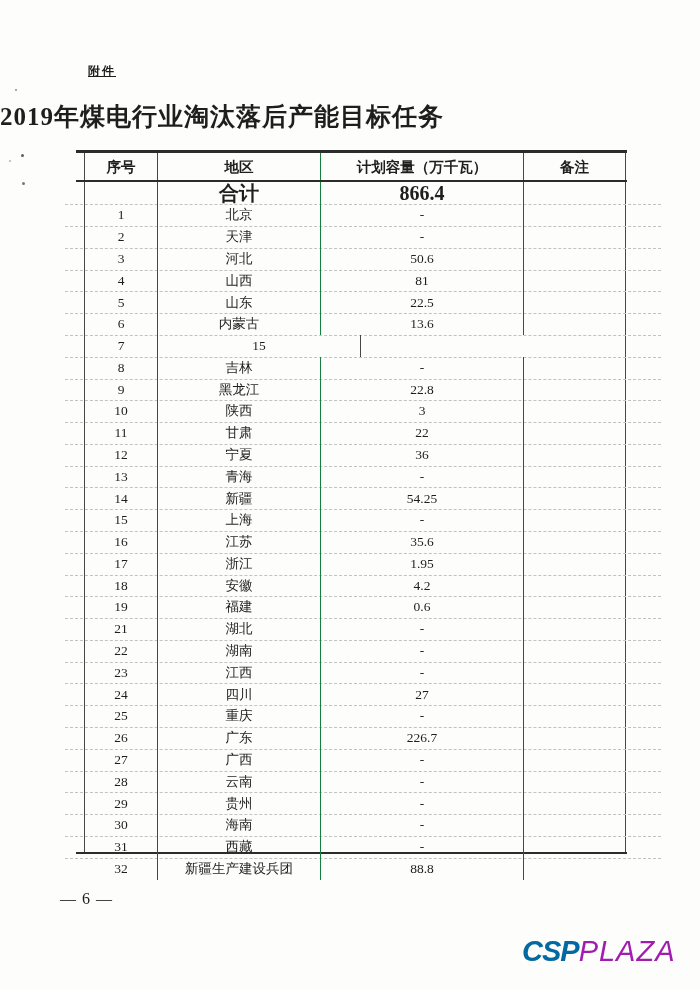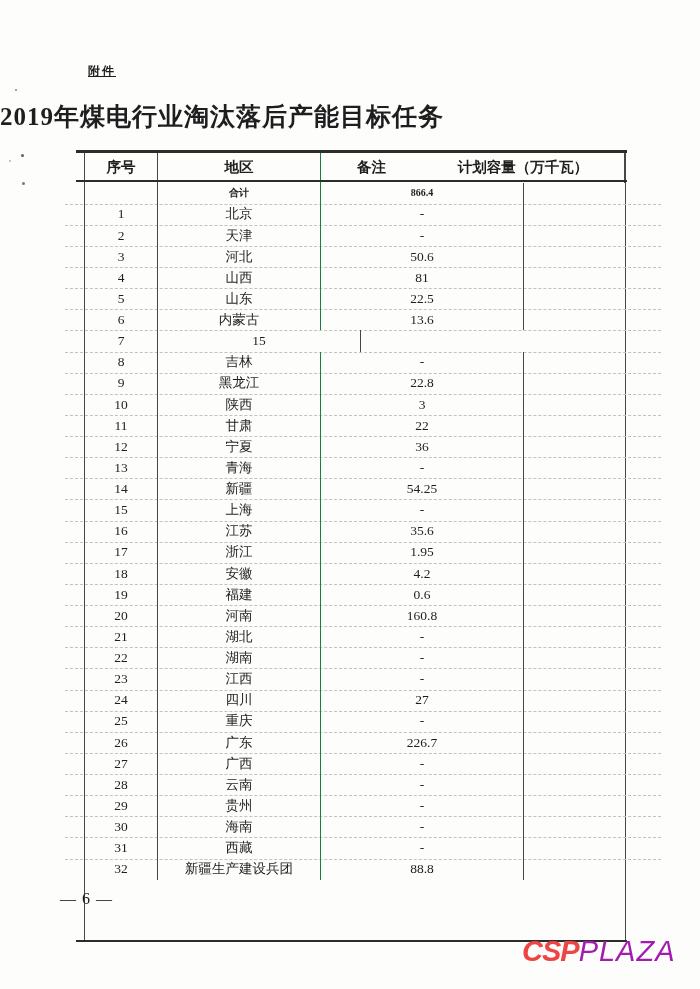--- a/index.html
+++ b/index.html
@@ -16,21 +16,21 @@
     position:absolute;left:88px;top:63px;
     font-size:12px;font-weight:bold;letter-spacing:2px;text-decoration:underline;
   }
   .doc-title{
     position:absolute;left:0;top:100px;width:100%;
     text-align:left;margin:0;
     font-size:25px;font-weight:bold;letter-spacing:1px;
   }
   
   .tbl{
-    position:absolute;left:84px;top:150px;width:540px;height:792px;
+    position:absolute;left:84px;top:150px;width:540px;height:704px;
     border-left:1px solid #474747;border-right:1px solid #474747;
   }
   .line{position:absolute;background:#2c2c2c;}
   .topline{left:-9px;right:-2px;top:0;height:2.5px;}
   .hdrline{left:-9px;right:-2px;top:30px;height:1.8px;}
   .botline{left:-9px;right:-2px;bottom:0;height:2px;}
   .header-row{
     display:flex;height:30px;margin-top:2.5px;
     font-weight:bold;font-size:14.5px;
   }
@@ -39,21 +39,21 @@
   .cell{
     display:flex;align-items:center;justify-content:center;
     box-sizing:border-box;font-size:13.5px;line-height:1;
     white-space:nowrap;
   }
   .c0{width:73px;border-right:1px solid #474747;}
   .c1{width:163px;border-right:1px solid #15803d;}
   .c2{width:203px;border-right:1px solid #474747;}
   .c3{flex:1;}
   .header-row .cell{font-size:14.5px;}
-  .trow.total .cell{font-weight:bold;font-size:10px;}
+  .trow.total .cell{font-weight:bold;font-size:20px;}
   .rowsep{
     position:absolute;left:-20px;right:-36px;bottom:-1px;height:0;
     border-bottom:1px dashed #c2c2c2;
   }
   .trow:last-child .rowsep{display:none;}
   
   .pageno{
     position:absolute;left:60px;top:890px;
     font-size:16px;letter-spacing:1px;
   }
@@ -80,22 +80,22 @@
 
 <h1 class="doc-title">2019年煤电行业淘汰落后产能目标任务</h1>
 
 <div class="tbl">
   <div class="line topline"></div>
   <div class="line hdrline"></div>
   <div class="line botline"></div>
   <div class="header-row">
       <div class="cell c0">序号</div>
       <div class="cell c1">地区</div>
+      <div class="cell c2">计划容量（万千瓦）</div>
       <div class="cell c3">备注</div>
-      <div class="cell c2">计划容量（万千瓦）</div>
     </div>
   <div class="tbody">
       <div class="trow total">
         <div class="cell c0"></div>
         <div class="cell c1">合计</div>
         <div class="cell c2">866.4</div>
         <div class="cell c3"></div>
         <div class="rowsep"></div>
       </div>
       <div class="trow">
@@ -224,27 +224,20 @@
         <div class="rowsep"></div>
       </div>
       <div class="trow">
         <div class="cell c0">19</div>
         <div class="cell c1">福建</div>
         <div class="cell c2">0.6</div>
         <div class="cell c3"></div>
         <div class="rowsep"></div>
       </div>
       <div class="trow">
-        <div class="cell c0">20</div>
-        <div class="cell c1">河南</div>
-        <div class="cell c2">160.8</div>
-        <div class="cell c3"></div>
-        <div class="rowsep"></div>
-      </div>
-      <div class="trow">
         <div class="cell c0">21</div>
         <div class="cell c1">湖北</div>
         <div class="cell c2">-</div>
         <div class="cell c3"></div>
         <div class="rowsep"></div>
       </div>
       <div class="trow">
         <div class="cell c0">22</div>
         <div class="cell c1">湖南</div>
         <div class="cell c2">-</div>
@@ -318,18 +311,18 @@
         <div class="cell c0">32</div>
         <div class="cell c1">新疆生产建设兵团</div>
         <div class="cell c2">88.8</div>
         <div class="cell c3"></div>
       </div>
     </div>
 </div>
 
 <div class="pageno">— 6 —</div>
 
-<div class="watermark"><span class="wm-csp" style="color: #ef4444; font-style: italic;">CSP</span><span class="wm-plaza" style="color: #a21caf;">PLAZA</span></div>
+<div class="watermark"><span class="wm-csp" style="color: #0369a1; font-style: italic;">CSP</span><span class="wm-plaza" style="color: #a21caf;">PLAZA</span></div>
 
 <div class="speck s1"></div>
 <div class="speck s2"></div>
 <div class="speck s3"></div>
 <div class="speck s4"></div>
 
 </body></html>

